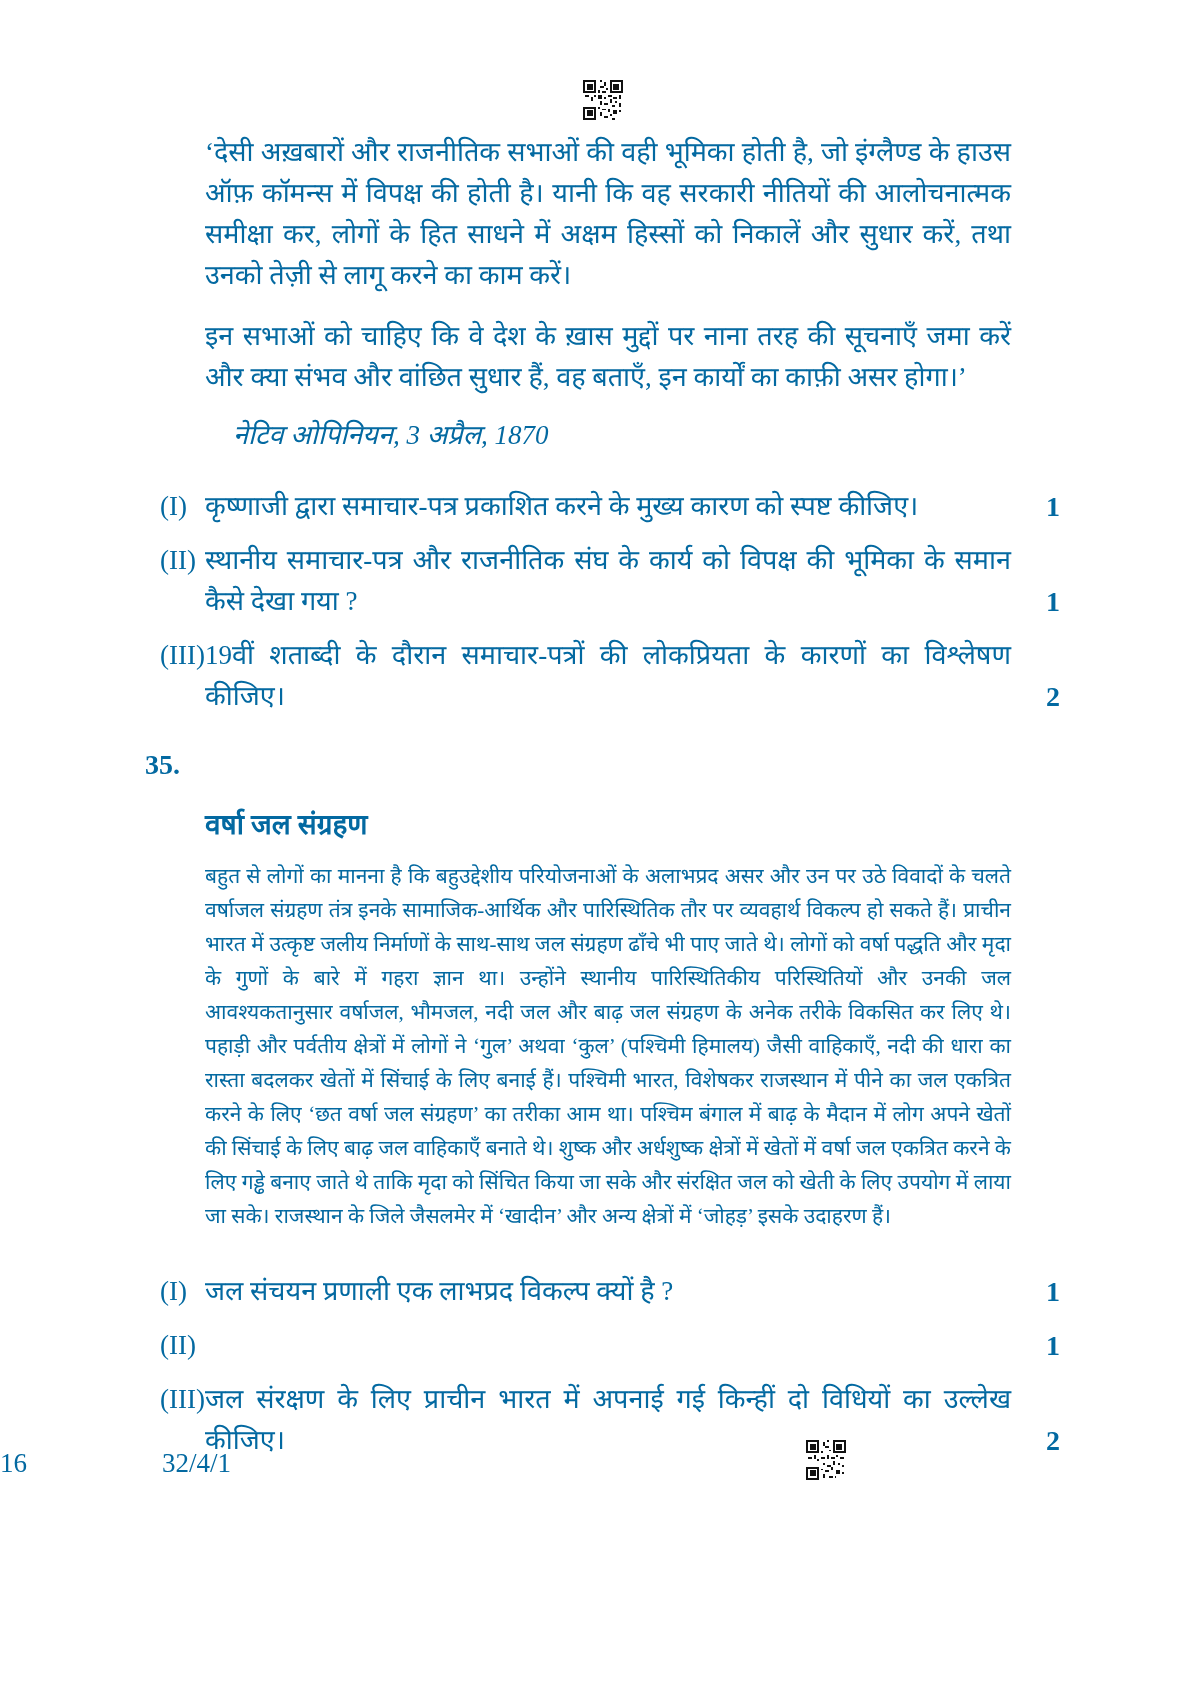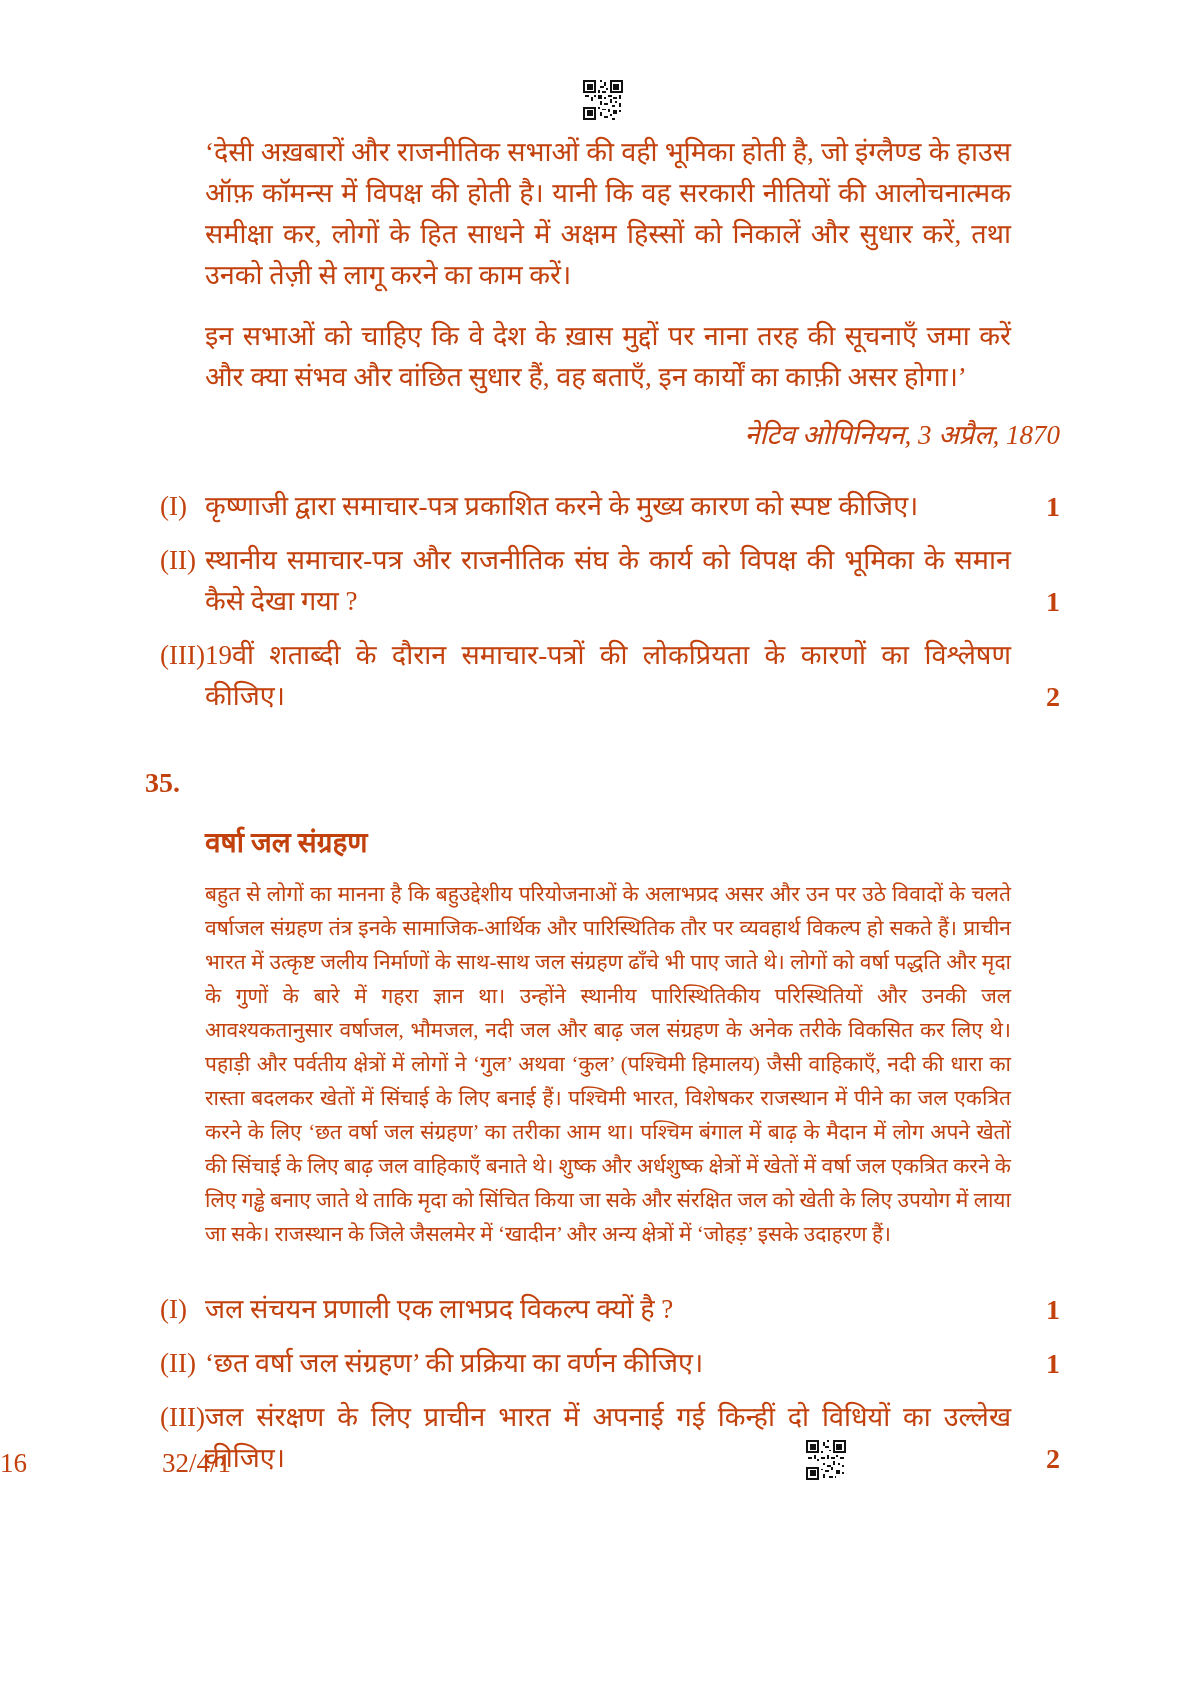--- a/index.html
+++ b/index.html
@@ -2,21 +2,21 @@
 <html><head>
 <meta charset="utf-8">
 <style>
   html, body { margin: 0; padding: 0; background: #ffffff; }
   .page {
     position: relative;
     width: 1190px;
     height: 1684px;
     margin: 0 auto;
     background: #ffffff;
-    color: #c2410c;
+    color: #0369a1;
     font-family: "Liberation Serif", "DejaVu Serif", serif;
     overflow: hidden;
   }
   .content { padding: 80px 130px 0 145px; }
 
   .top-qr-wrap { display: flex; justify-content: center; margin-bottom: 12px; }
   .qr { width: 40px; height: 40px; display: block; }
   .qr svg { width: 100%; height: 100%; shape-rendering: crispEdges; }
 
   .quote-para {
@@ -24,21 +24,20 @@
     width: 806px;
     text-align: justify;
     font-size: 27px;
     line-height: 41px;
   }
   .source-line {
     margin: 0 0 34px 88px;
     font-style: italic;
     font-size: 27px;
     line-height: 34px;
-    text-align: right;
   }
 
   .qrow {
     display: flex;
     margin: 0 0 13px 15px;
     font-size: 27px;
     line-height: 41px;
   }
   .qrow .marker { width: 45px; flex: none; }
   .qrow .qtext { width: 806px; flex: none; text-align: justify; }
@@ -47,21 +46,21 @@
     align-self: flex-end;
     font-weight: bold;
     font-size: 28px;
   }
 
   .q35-head {
     display: flex;
     font-weight: bold;
     font-size: 28px;
     line-height: 40px;
-    margin-top: 46px;
+    margin-top: 28px;
   }
   .q35-head .qnum { width: 60px; flex: none; }
 
   .source-title {
     margin: 22px 0 16px 60px;
     width: 806px;
     font-weight: bold;
     font-size: 28px;
     line-height: 36px;
   }
@@ -158,21 +157,20 @@
 
     <p class="passage">बहुत से लोगों का मानना है कि बहुउद्देशीय परियोजनाओं के अलाभप्रद असर और उन पर उठे विवादों के चलते वर्षाजल संग्रहण तंत्र इनके सामाजिक-आर्थिक और पारिस्थितिक तौर पर व्यवहार्थ विकल्प हो सकते हैं। प्राचीन भारत में उत्कृष्ट जलीय निर्माणों के साथ-साथ जल संग्रहण ढाँचे भी पाए जाते थे। लोगों को वर्षा पद्धति और मृदा के गुणों के बारे में गहरा ज्ञान था। उन्होंने स्थानीय पारिस्थितिकीय परिस्थितियों और उनकी जल आवश्यकतानुसार वर्षाजल, भौमजल, नदी जल और बाढ़ जल संग्रहण के अनेक तरीके विकसित कर लिए थे। पहाड़ी और पर्वतीय क्षेत्रों में लोगों ने ‘गुल’ अथवा ‘कुल’ (पश्चिमी हिमालय) जैसी वाहिकाएँ, नदी की धारा का रास्ता बदलकर खेतों में सिंचाई के लिए बनाई हैं। पश्चिमी भारत, विशेषकर राजस्थान में पीने का जल एकत्रित करने के लिए ‘छत वर्षा जल संग्रहण’ का तरीका आम था। पश्चिम बंगाल में बाढ़ के मैदान में लोग अपने खेतों की सिंचाई के लिए बाढ़ जल वाहिकाएँ बनाते थे। शुष्क और अर्धशुष्क क्षेत्रों में खेतों में वर्षा जल एकत्रित करने के लिए गड्ढे बनाए जाते थे ताकि मृदा को सिंचित किया जा सके और संरक्षित जल को खेती के लिए उपयोग में लाया जा सके। राजस्थान के जिले जैसलमेर में ‘खादीन’ और अन्य क्षेत्रों में ‘जोहड़’ इसके उदाहरण हैं।</p>
 
     <div class="qrow">
       <span class="marker">(I)</span>
       <span class="qtext">जल संचयन प्रणाली एक लाभप्रद विकल्प क्यों है ?</span>
       <span class="mark">1</span>
     </div>
     <div class="qrow">
       <span class="marker">(II)</span>
-      <span class="qtext">‘छत वर्षा जल संग्रहण’ की प्रक्रिया का वर्णन कीजिए।</span>
       <span class="mark">1</span>
     </div>
     <div class="qrow">
       <span class="marker">(III)</span>
       <span class="qtext">जल संरक्षण के लिए प्राचीन भारत में अपनाई गई किन्हीं दो विधियों का उल्लेख कीजिए।</span>
       <span class="mark">2</span>
     </div>
 
   </div>
 

